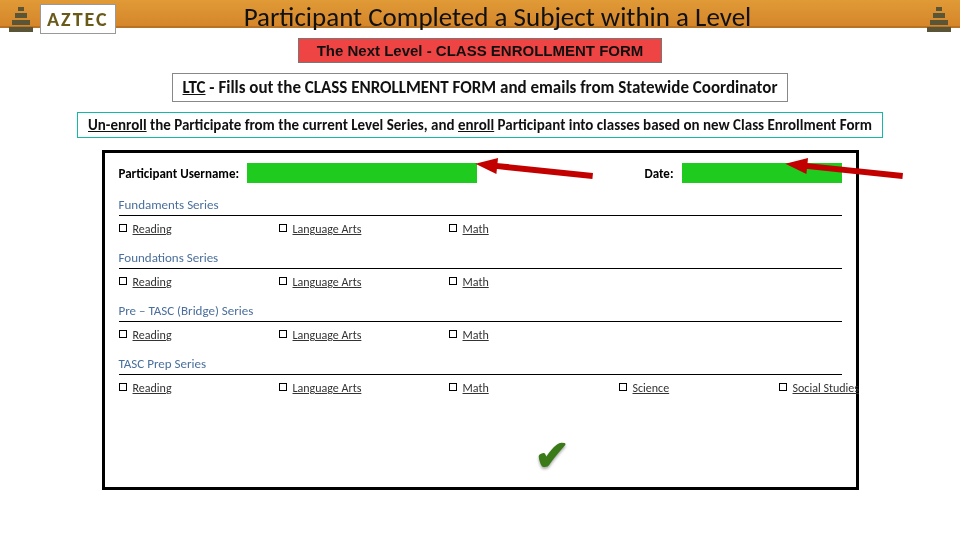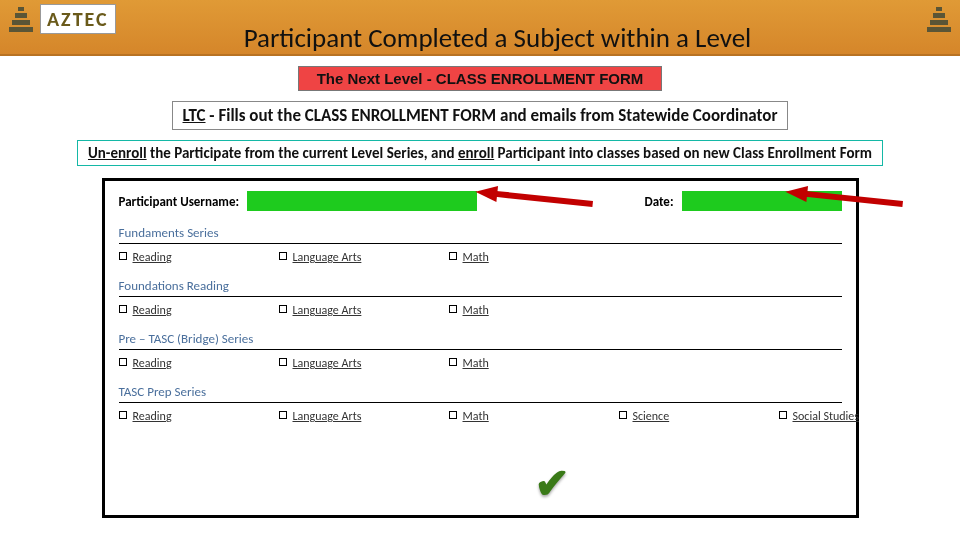--- a/index.html
+++ b/index.html
@@ -6,25 +6,25 @@
   body {
     margin: 0;
     width: 960px;
     height: 540px;
     font-family: "Segoe UI", Calibri, Arial, sans-serif;
     background: #fff;
     overflow: hidden;
   }
   .header {
     position: relative;
-    height: 56px;
+    height: 28px;
     background: linear-gradient(#e09a36, #d5862a);
     border-bottom: 2px solid #b87222;
     display: flex;
-    align-items: flex-end;
+    align-items: flex-start;
   }
   .logo-left, .logo-right {
     display: flex;
     align-items: center;
     gap: 4px;
   }
   .logo-left { position: absolute; left: 6px; top: 4px; }
   .logo-right { position: absolute; right: 6px; top: 4px; }
   .pyramid {
     width: 30px; height: 30px;
@@ -208,21 +208,21 @@
     <div class="series-title">Fundaments Series</div>
     <hr class="hr">
     <div class="opts">
       <span class="opt"><span class="box"></span><span>Reading</span></span>
       <span class="opt"><span class="box"></span><span>Language Arts</span></span>
       <span class="opt"><span class="box"></span><span>Math</span></span>
     </div>
   </div>
 
   <div class="series">
-    <div class="series-title">Foundations Reading</div>
+    <div class="series-title">Foundations Series</div>
     <hr class="hr">
     <div class="opts">
       <span class="opt"><span class="box"></span><span>Reading</span></span>
       <span class="opt"><span class="box"></span><span>Language Arts</span></span>
       <span class="opt"><span class="box"></span><span>Math</span></span>
     </div>
   </div>
 
   <div class="series">
     <div class="series-title">Pre – TASC (Bridge) Series</div>

